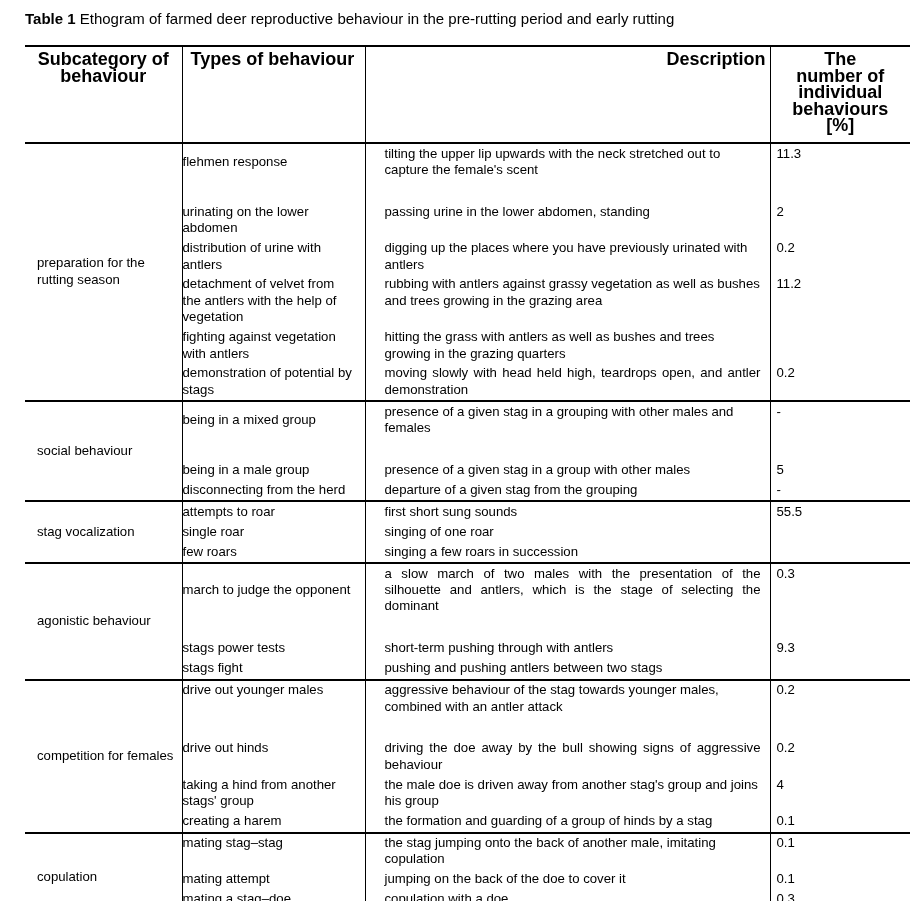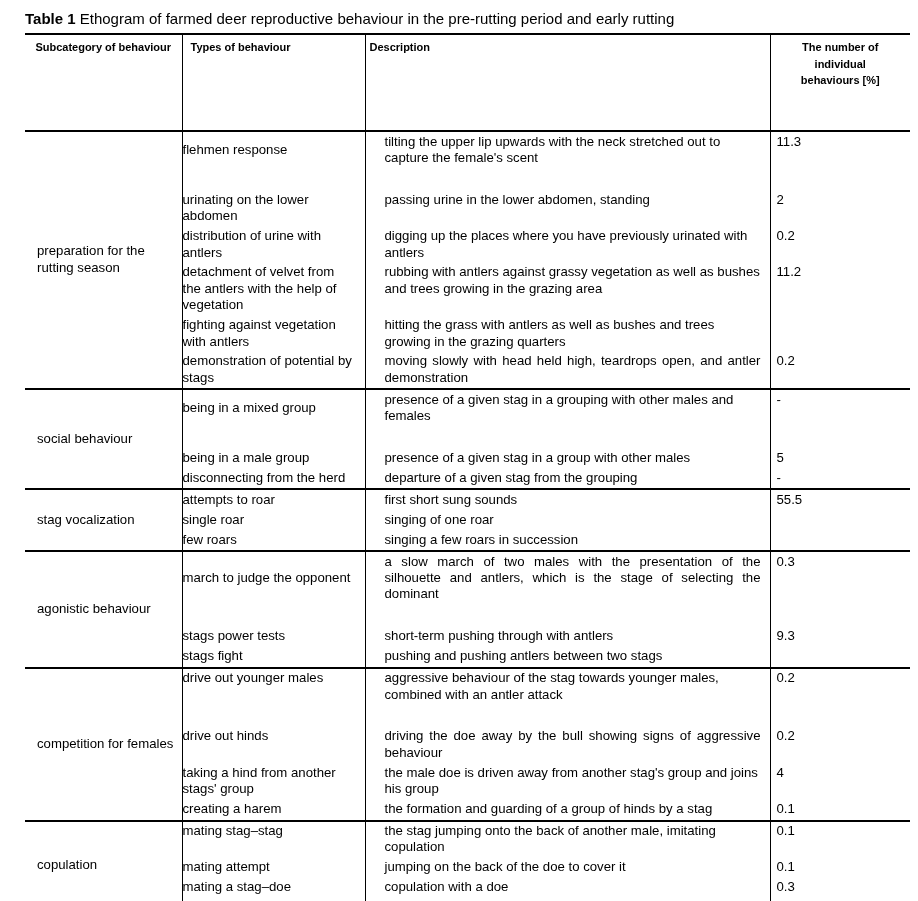--- a/index.html
+++ b/index.html
@@ -12,21 +12,21 @@
     font-family: "Liberation Sans", sans-serif;
     color: #000;
   }
   .page {
     margin: 10px 8px 0 25px;
     width: 885px;
   }
   .caption {
     font-size: 15px;
     line-height: 18px;
-    padding-bottom: 5px;
+    padding-bottom: 17px;
     border-bottom: 2px solid #000;
     white-space: nowrap;
   }
   .caption .cap-label { font-weight: 700; }
   table.ethogram {
     border-collapse: collapse;
     table-layout: fixed;
     width: 885px;
     font-size: 13.2px;
     line-height: 16.4px;
@@ -35,26 +35,26 @@
   col.c2 { width: 183px; }
   col.c3 { width: 405px; }
   col.c4 { width: 140px; }
 
   thead { border-bottom: 2px solid #000; }
   thead tr { height: 96px; }
   th {
     font-weight: 700;
     vertical-align: top;
     padding: 4px 4px 0 4px;
-    font-size: 11px;
+    font-size: 18px;
     line-height: 16.5px;
   }
   th.h-sub  { text-align: center; }
   th.h-type { text-align: left; padding-left: 8px; margin-top: 21px; }
-  th.h-desc { text-align: left; }
+  th.h-desc { text-align: right; }
   th.h-val  { text-align: center; padding-left: 20px; padding-right: 20px; }
 
   .b-left { border-left: 1px solid #000; }
 
   tbody.section { border-bottom: 2px solid #000; }
 
   td {
     vertical-align: top;
     padding: 1.5px 6px 2px 6px;
   }

